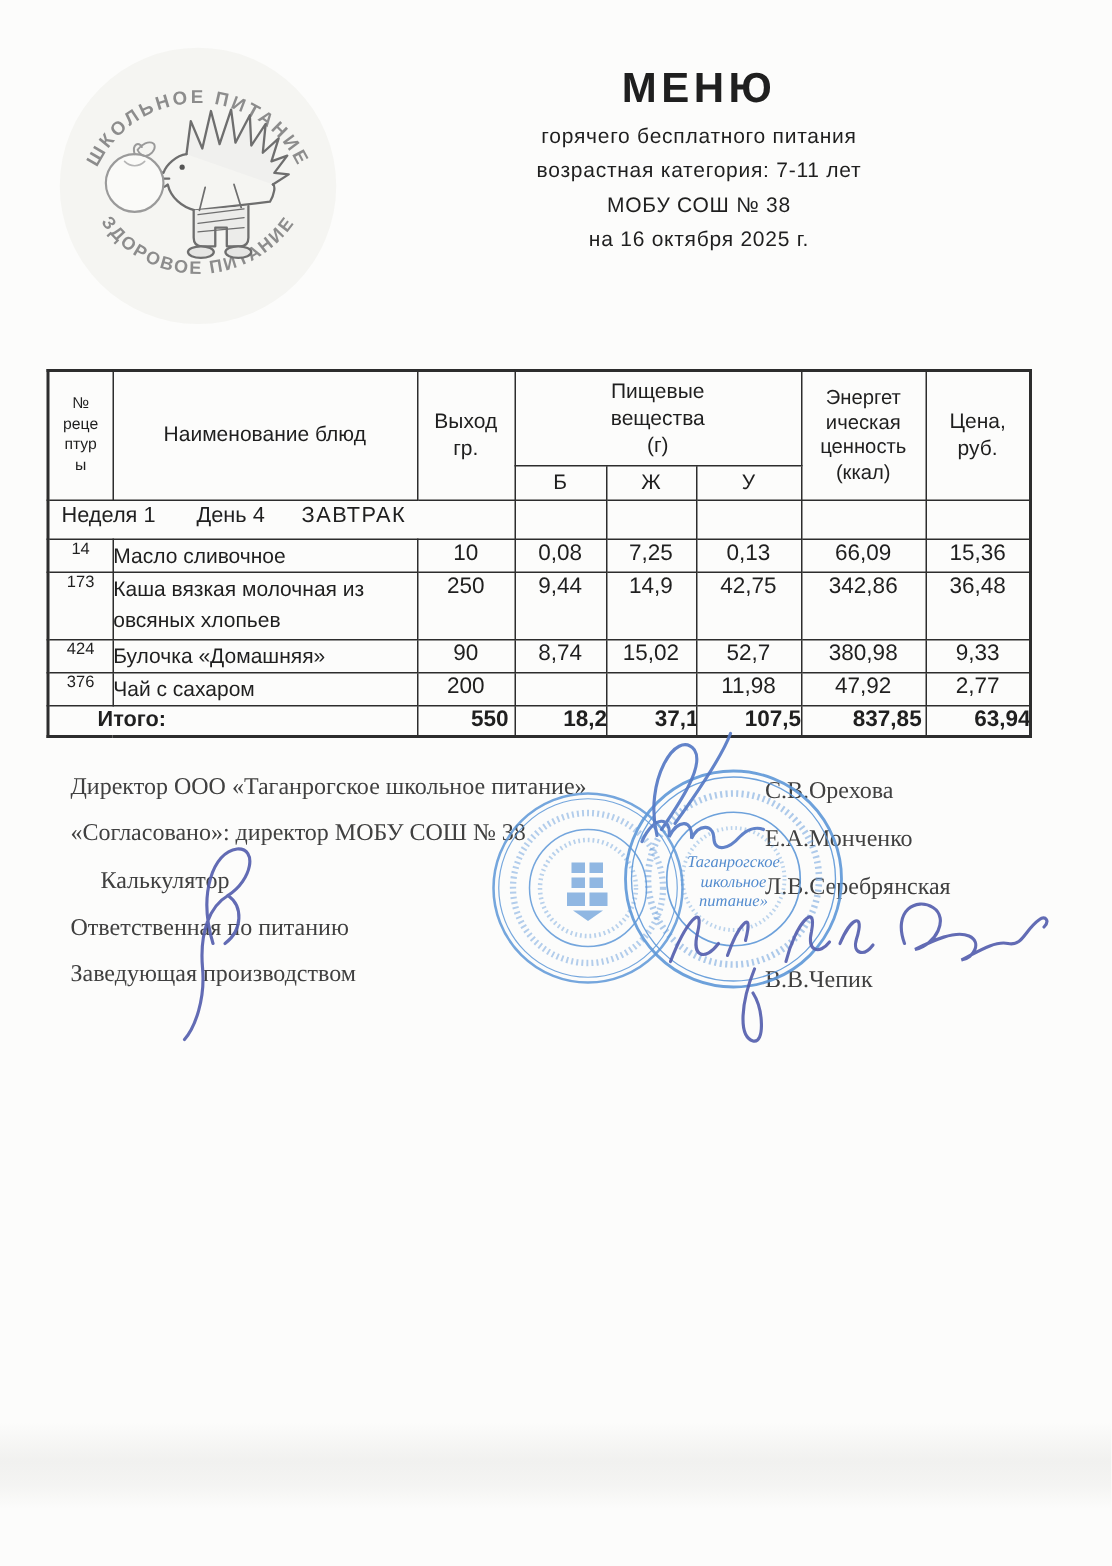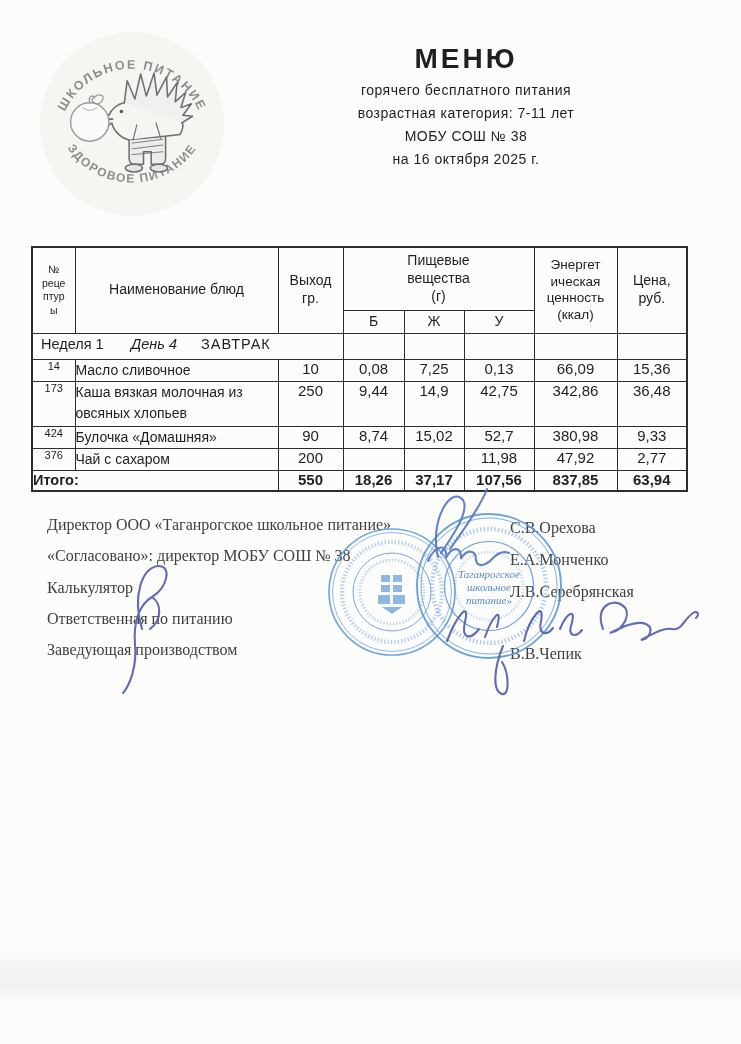--- a/index.html
+++ b/index.html
@@ -31,36 +31,36 @@
   .th   { font-size:14px; text-align:center; vertical-align:middle; line-height:1.28; }
   .th-no { font-size:10.5px; line-height:1.3; }
   .th-energy { font-size:13.5px; line-height:1.22; }
   tr.hr1 { height:63px; }
   tr.hr2 { height:23px; }
   tr.week-row { height:26px; }
   tr.r1 { height:20px; } tr.r2 { height:45px; } tr.r3 { height:21px; }
   tr.r4 { height:18px;margin-top:8px; } tr.total-row { height:21px; }
   td.week-cell { position:relative; font-size:14.5px; }
   td.week-cell span { position:absolute; top:2px; white-space:nowrap; }
-  td.week-cell .w1 { left:8px; } td.week-cell .w2 { left:98px;font-style:italic; }
+  td.week-cell .w1 { left:8px; } td.week-cell .w2 { left:98px; }
   td.week-cell .w3 { left:168px; letter-spacing:1px; }
   td.no-cell   { font-size:11px; text-align:center; vertical-align:top; padding-top:1px; }
   td.dish-cell { font-size:14px; vertical-align:top; padding:1px 4px 0 7px; line-height:21px; }
   td.num       { font-size:15px; text-align:center; vertical-align:top; padding-top:1px; }
-  tr.total-row td { font-weight:bold; }
+  tr.total-row td { font-weight:bold;padding-left:32px; }
   td.total-label { font-size:14.5px; text-align:left; padding-left:6px; vertical-align:middle; }
 
   
   .sig-label, .sig-name {
     position:absolute; font-family:"Liberation Serif", serif;
     font-size:16px; color:#404040; white-space:nowrap;
   }
   .sig-label { left:47px; }
   .sig-name  { left:510px; }
-  .sl-0 { top:516px; } .sl-1 { top:547px; } .sl-2 { top:579px; } .sl-3 { top:610px; } .sl-4 { top:641px; }
+  .sl-0 { top:516px; } .sl-1 { top:547px; } .sl-2 { top:579px;margin-left:20px; } .sl-3 { top:610px; } .sl-4 { top:641px; }
   .sn-0 { top:519px; } .sn-1 { top:551px; } .sn-2 { top:583px; } .sn-4 { top:645px; }
 
   
   .overlay { position:absolute; left:0; top:0; width:741px; height:1044px; pointer-events:none; }
   .scan-noise {
     position:absolute; left:0; top:948px; width:741px; height:58px;
     background:linear-gradient(180deg, rgba(0,0,0,0) 0%, rgba(95,95,82,0.07) 45%, rgba(95,95,82,0.05) 72%, rgba(0,0,0,0) 100%);
   }
 </style>
 </head>

